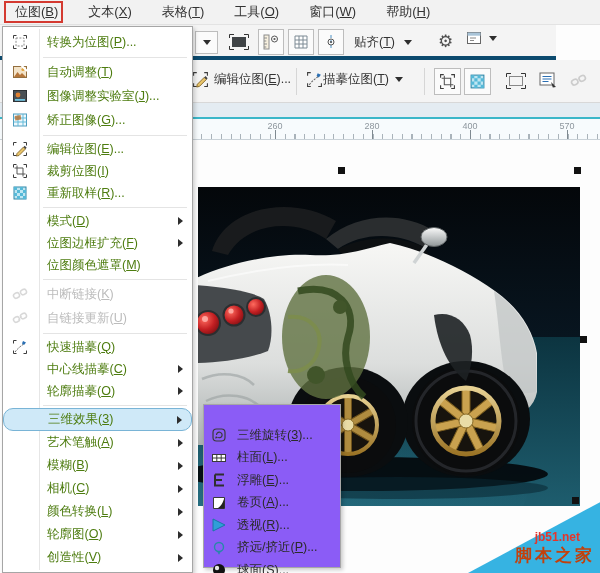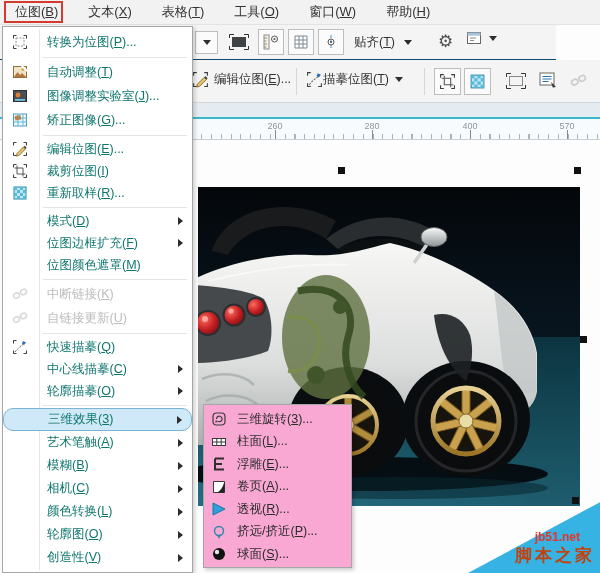--- a/index.html
+++ b/index.html
@@ -11,21 +11,21 @@
   
   .menubar { position:absolute; left:0; top:0; width:600px; height:25px;
              background:#f2f2f2; border-bottom:1px solid #e3e3e3;
              display:flex; align-items:center; font-size:13px; color:#333; }
   .mb-item { padding:3px 15px 4px 15px; cursor:default; }
   .red-annotation { position:absolute; left:4px; top:1px; width:59px; height:22px;
              border:2px solid var(--annotation-red,#d43a31); z-index:60; pointer-events:none; }
 
   
   .tb1 { position:absolute; left:0; top:25px; width:556px; height:35px; background:#f4f4f4;
-         border-bottom:1px solid #0c4a6e; }
+         border-bottom:4px solid #0c4a6e; }
   .tb2 { position:absolute; left:0; top:60px; width:600px; height:43px; background:#f4f4f4;
          border-bottom:1px solid #d8d8d8; }
   .tbtn { position:absolute; background:#fbfbfb; border:1px solid #bdbdbd;
           display:flex; align-items:center; justify-content:center; }
   .tri-down { width:0; height:0; border-left:4px solid transparent; border-right:4px solid transparent;
               border-top:5px solid #2e2e2e; display:inline-block; }
   .tlabel { font-size:12.5px; color:#333; white-space:nowrap; }
   .vsep { position:absolute; width:1px; background:#d6d6d6; }
   .ticon { position:absolute; display:flex; align-items:center; justify-content:center; }
   .gear { position:absolute; font-size:17px; color:#4f4f4f; line-height:1; }
@@ -50,37 +50,37 @@
   .bitmap { position:absolute; left:198px; top:187px; width:382px; height:319px; }
   .bitmap svg { display:block; width:100%; height:100%; }
   .handle { position:absolute; width:7px; height:7px; background:#111; z-index:8; }
 
   
   .menu { position:absolute; left:2px; top:26px; width:191px; height:547px; background:#fff;
           border:1px solid #a6a6a6; box-shadow:2px 2px 4px rgba(0,0,0,.18); z-index:50;
           padding-top:3px; overflow:hidden; }
   .menu-gutter { position:absolute; left:36px; top:2px; bottom:2px; width:1px; background:#e6e6e6; }
   .mrow { position:relative; height:22px; display:flex; align-items:center;
-          padding-left:44px; font-size:12.5px; color:#0f766e; cursor:default; }
+          padding-left:44px; font-size:12.5px; color:#4d7c0f; cursor:default; }
   .mrow.h24 { height:24px; } .mrow.h23 { height:23px;border-radius:10px; }
   .mrow.dis { color:#bcbcbc; }
   .mrow.hl { background:var(--menu-highlight-bg,#cfe9f8);
              border:1px solid var(--menu-highlight-border,#79b4d6); }
   .mico { position:absolute; left:9px; top:50%; transform:translateY(-50%);
           width:16px; height:16px; }
   .mico svg { display:block; width:16px; height:16px; }
   .marrow { position:absolute; right:9px; top:50%; transform:translateY(-50%);
             width:0; height:0; border-top:4px solid transparent; border-bottom:4px solid transparent;
             border-left:5px solid #2d2d2d; }
   .msep { height:1px; background:#e4e4e4; margin:2.5px 5px 2.5px 40px; }
 
   
-  .submenu { position:absolute; left:203px; top:404px; width:149px; height:164px; background:#f9a8d4;
+  .submenu { position:absolute; left:203px; top:404px; width:138px; height:164px; background:#8b5cf6;
              border:1px solid #a6a6a6; box-shadow:2px 2px 4px rgba(0,0,0,.2); z-index:55;
-             padding-top:3px; }
+             padding-top:19px; }
   .srow { position:relative; height:22.5px; display:flex; align-items:center;
           padding-left:33px; font-size:12.5px; color:#2b2b2b; }
   .sico { position:absolute; left:7px; top:50%; transform:translateY(-50%); width:16px; height:16px; }
   .sico svg { display:block; width:16px; height:16px; }
 
   
   .wm { position:absolute; left:468px; top:496px; width:132px; height:77px; z-index:40; }
   .wm-tri { position:absolute; inset:0; background:var(--watermark-cyan,#36b3e2);
             clip-path:polygon(0 100%,100% 8%,100% 100%); }
   .wm-site { position:absolute; right:20px; top:34px; font-size:12px; font-weight:bold;

